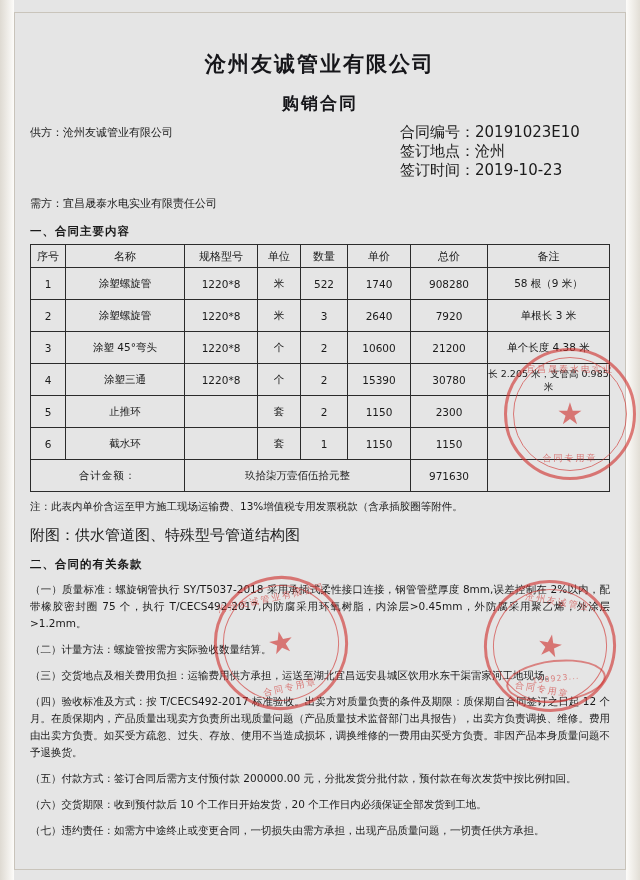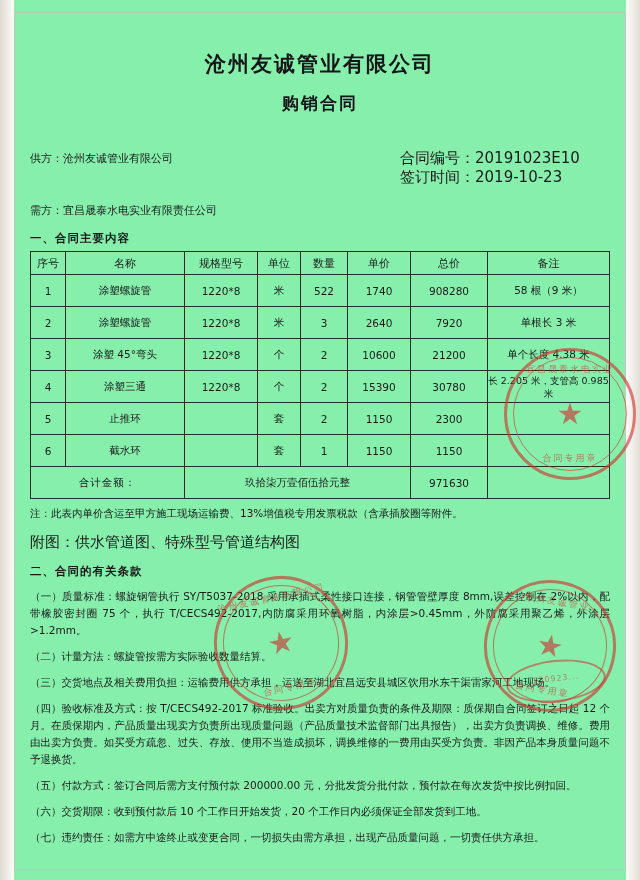--- a/index.html
+++ b/index.html
@@ -6,21 +6,21 @@
   body{
     width:640px;height:880px;
     background:#ffffff;
     font-family:"DejaVu Sans","Liberation Sans",sans-serif;
     color:#1a1a1a;
     position:relative;
     overflow:hidden;
   }
   .page{
     position:absolute;inset:0;
-    background:#86efac;
+    background:#e5e5e5;
   }
   .border-frame{
     position:absolute;left:14px;top:12px;right:14px;bottom:10px;
     border:1px solid #c9c4bb;
   }
   .content{
     position:absolute;left:30px;top:28px;width:580px;
   }
   .title-main{
     text-align:center;
@@ -34,21 +34,21 @@
   .title-sub{
     text-align:center;
     font-family:"DejaVu Serif","Liberation Serif",serif;
     font-size:17px;
     font-weight:bold;
     letter-spacing:2px;
     margin-top:14px;
     color:#16161a;
   }
   .party-block{
-    margin-top:34px;
+    margin-top:8px;
     position:relative;
     font-size:11px;
     line-height:20px;
   }
   .party-row{
     display:flex;
     justify-content:space-between;
     align-items:flex-start;
   }
   .party-left{width:330px;}
@@ -171,20 +171,21 @@
     <div class="title-main">沧州友诚管业有限公司</div>
     <div class="title-sub">购销合同</div>
 
     <div class="party-block">
       <div class="party-row">
         <div class="party-left">
           <span>供方：</span><span>沧州友诚管业有限公司</span>
         </div>
         <div class="party-right">
           <div><span>合同编号：</span><span>20191023E10</span></div>
+          <div><span>签订地点：</span><span>沧州</span></div>
           <div><span>签订时间：</span><span>2019-10-23</span></div>
         </div>
       </div>
       <div class="party-row" style="margin-top:14px;">
         <div class="party-left">
           <span>需方：</span><span>宜昌晟泰水电实业有限责任公司</span>
         </div>
         <div class="party-right"></div>
       </div>
     </div>

